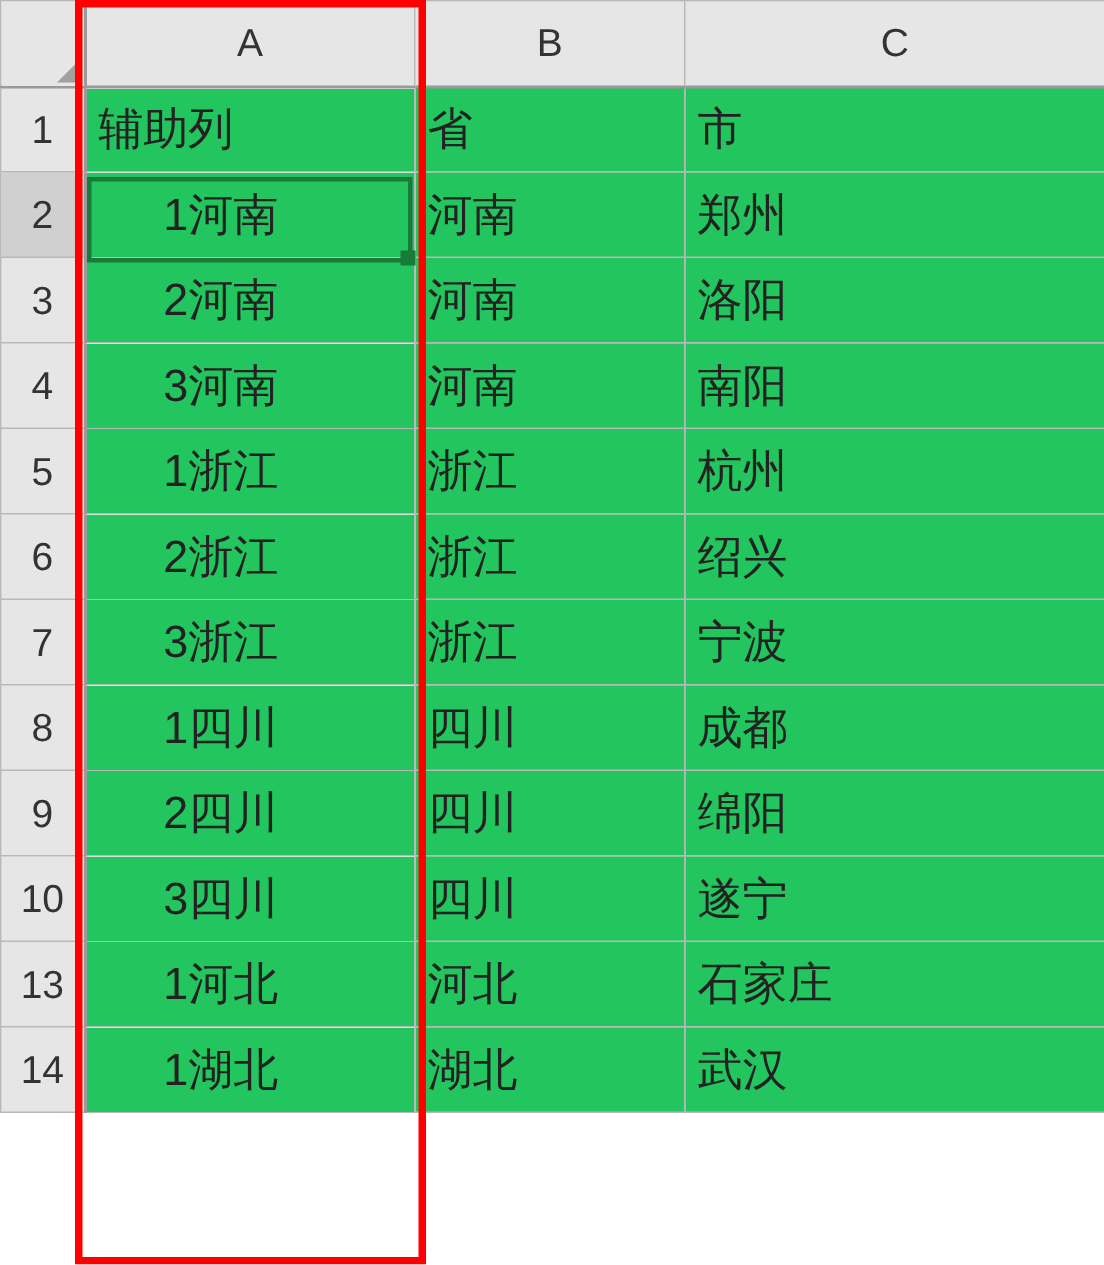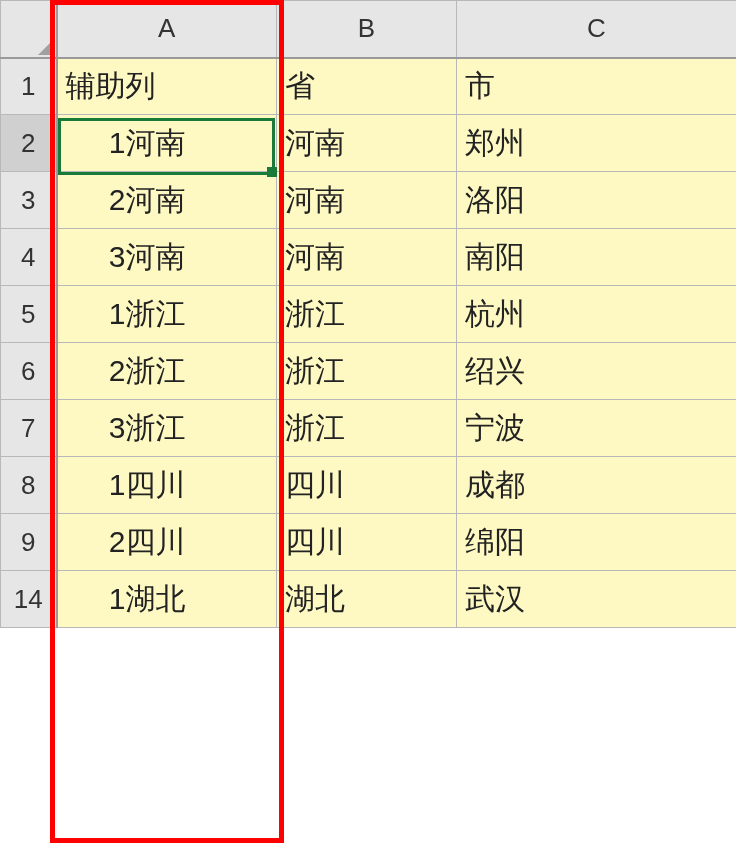--- a/index.html
+++ b/index.html
@@ -20,21 +20,21 @@
   }
   .grid td, .grid th {
     border: 1px solid #b8b8b8;
     height: 57px;
     font-size: 30px;
     font-weight: normal;
     padding: 0 8px;
     text-align: left;
     vertical-align: middle;
     color: #222;
-    background: #fef9c3;
+    background: #22c55e;
   }
   .grid .corner {
     width: 56px;
     background: #e6e6e6;
     border-bottom: 2px solid #9a9a9a;
     border-right: 2px solid #9a9a9a;
   }
   .grid .col-header {
     background: #e6e6e6;
     text-align: center;
@@ -172,20 +172,32 @@
     <td>四川</td>
     <td>成都</td>
   </tr>
   <tr>
     <td class="row-header">9</td>
     <td class="cell-a"><span class="prefix">2</span><span>四川</span></td>
     <td>四川</td>
     <td>绵阳</td>
   </tr>
   <tr>
+    <td class="row-header">10</td>
+    <td class="cell-a"><span class="prefix">3</span><span>四川</span></td>
+    <td>四川</td>
+    <td>遂宁</td>
+  </tr>
+  <tr>
+    <td class="row-header">13</td>
+    <td class="cell-a"><span class="prefix">1</span><span>河北</span></td>
+    <td>河北</td>
+    <td>石家庄</td>
+  </tr>
+  <tr>
     <td class="row-header">14</td>
     <td class="cell-a"><span class="prefix">1</span><span>湖北</span></td>
     <td>湖北</td>
     <td>武汉</td>
   </tr>
 </tbody>
   </table>
 
 <div class="sel-box">
   <div class="sel-handle"></div>

